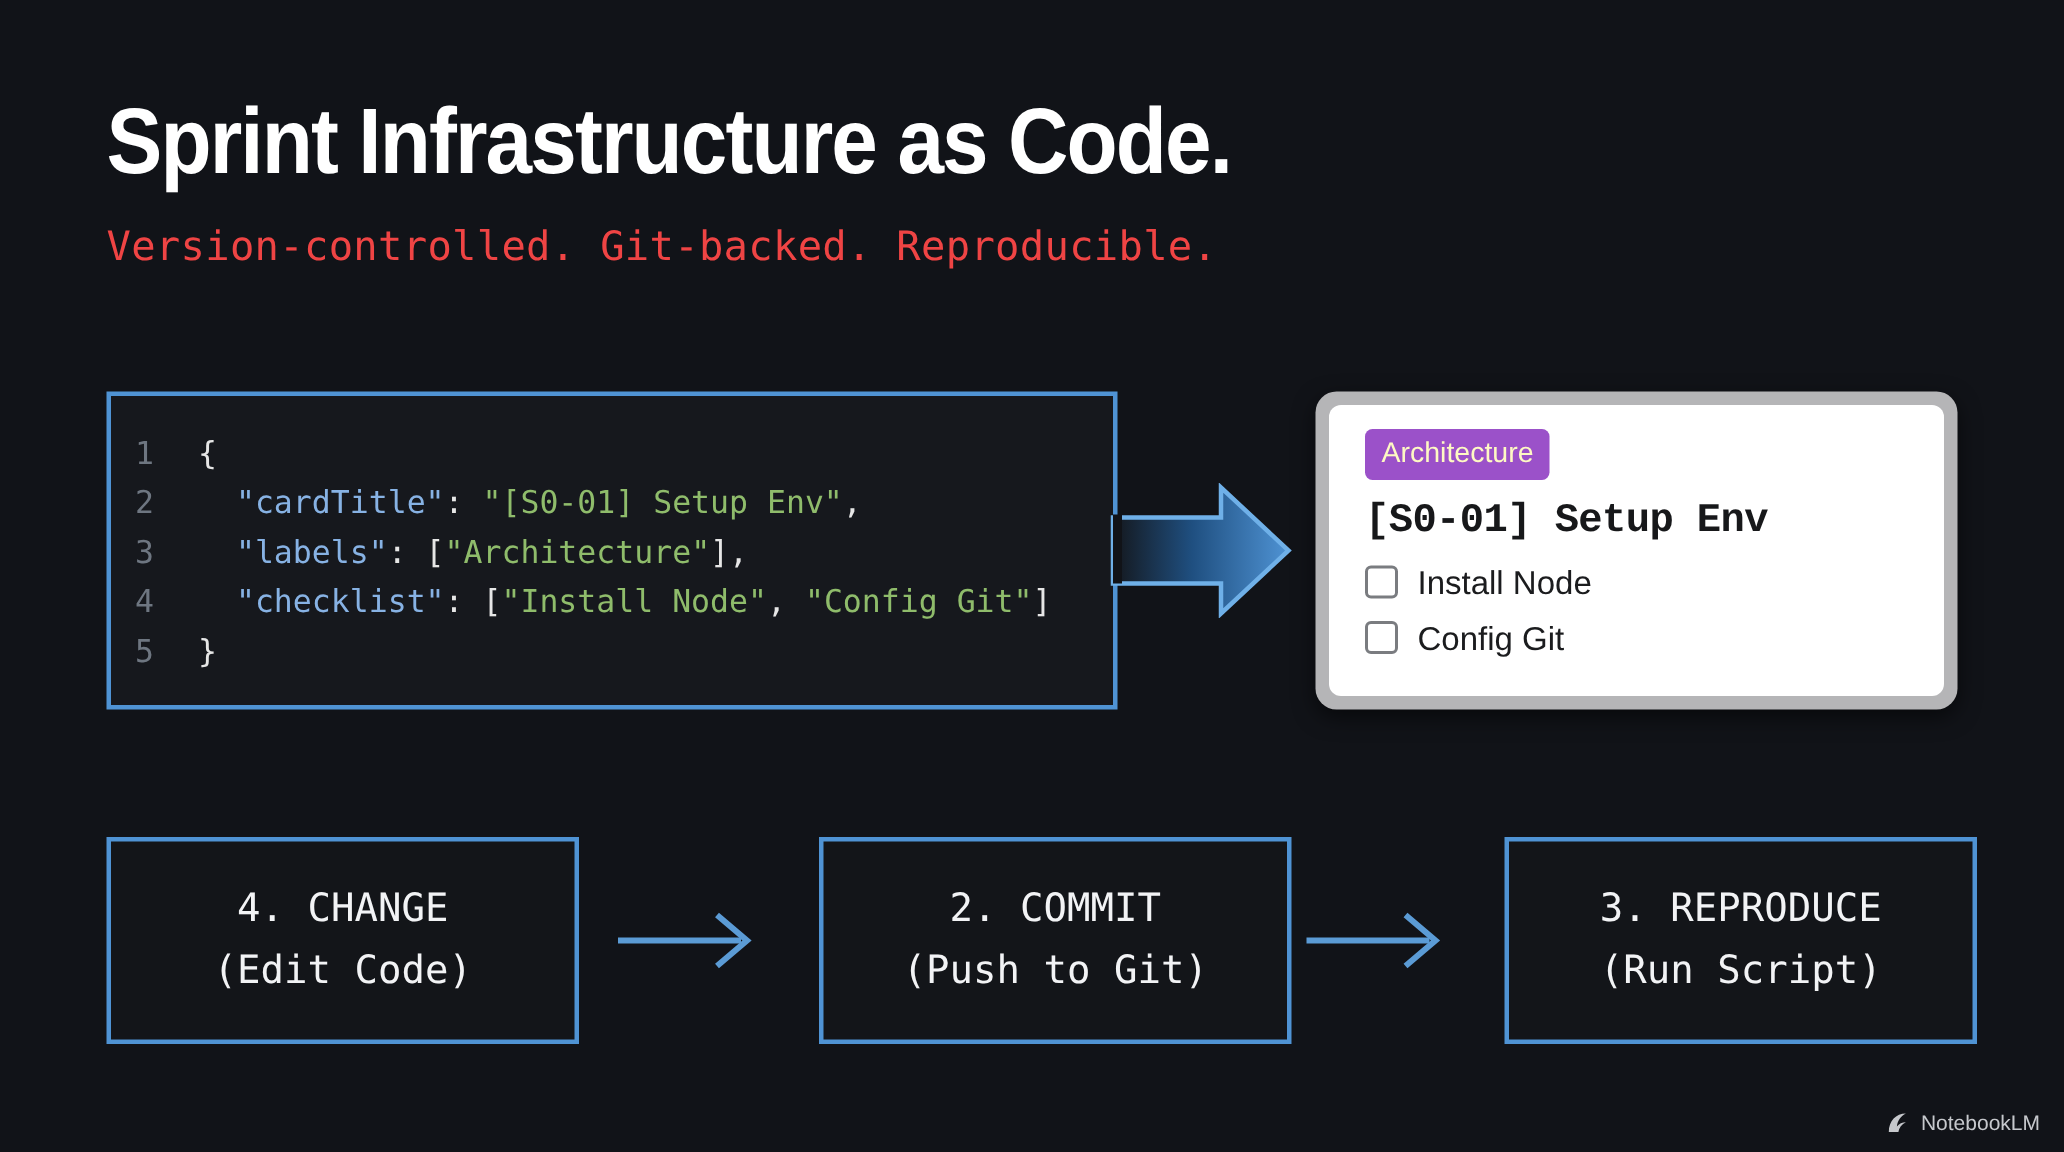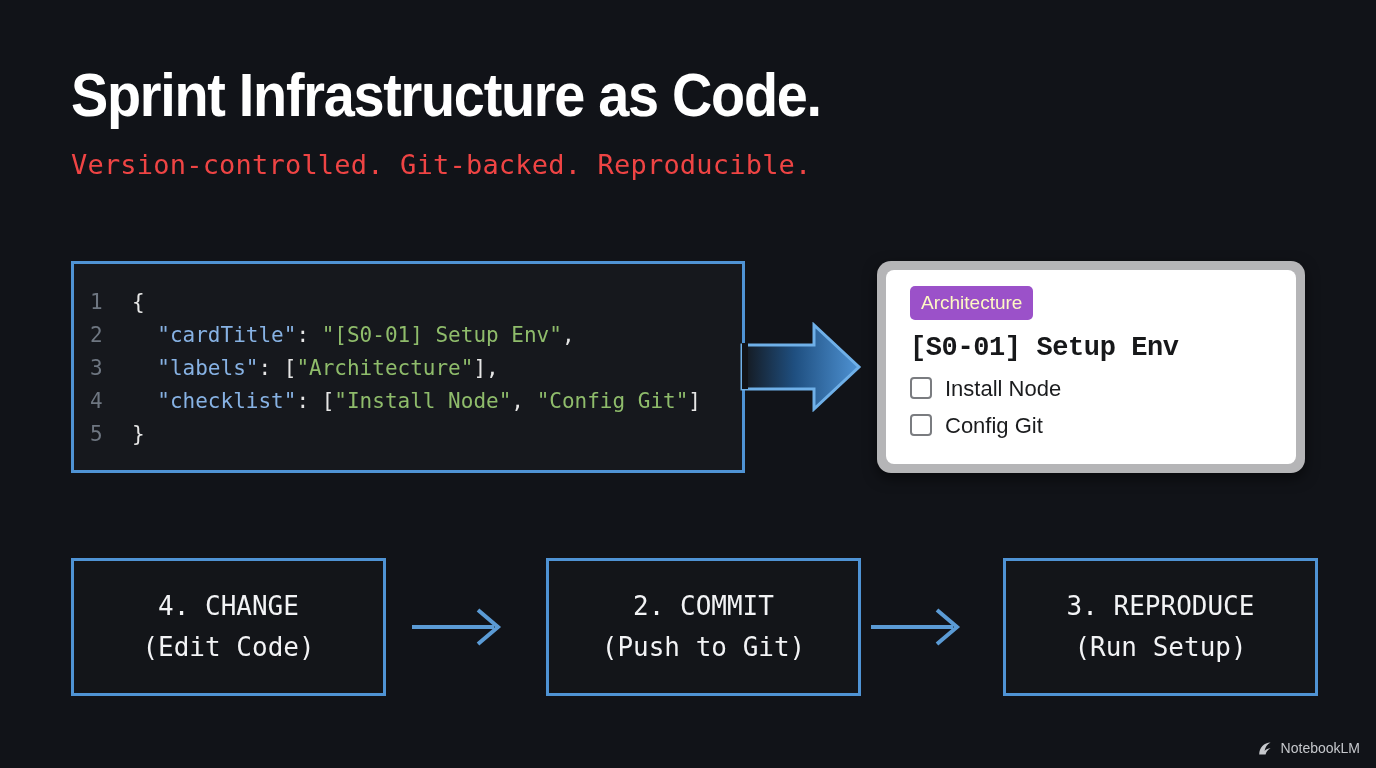--- a/index.html
+++ b/index.html
@@ -272,21 +272,21 @@
     <div class="step-line2">(Push to Git)</div>
   </div>
 
   <svg class="connector" id="connector-2" viewBox="0 0 98 48">
     <line x1="2" y1="24" x2="84" y2="24" stroke="#5b9bd5" stroke-width="4"></line>
     <polyline points="68,7 88,24 68,41" fill="none" stroke="#5b9bd5" stroke-width="4" stroke-linecap="butt" stroke-linejoin="miter"></polyline>
   </svg>
 
   <div class="step-box" id="step-3">
     <div class="step-line1">3. REPRODUCE</div>
-    <div class="step-line2">(Run Setup)</div>
+    <div class="step-line2">(Run Script)</div>
   </div>
 
   <div id="watermark">
     <svg width="17" height="15" viewBox="0 0 17 15">
       <path d="M1.2 13.6 C1.2 6.4 6.0 1.4 12.6 1.4 C9.2 3.0 7.0 6.2 6.6 10.0 C8.0 8.2 10.2 7.2 12.6 7.2 C9.8 8.6 8.0 10.8 7.6 13.6 Z" fill="#c6c8cc"></path>
     </svg>
     <span>NotebookLM</span>
   </div>
 
 </div>

